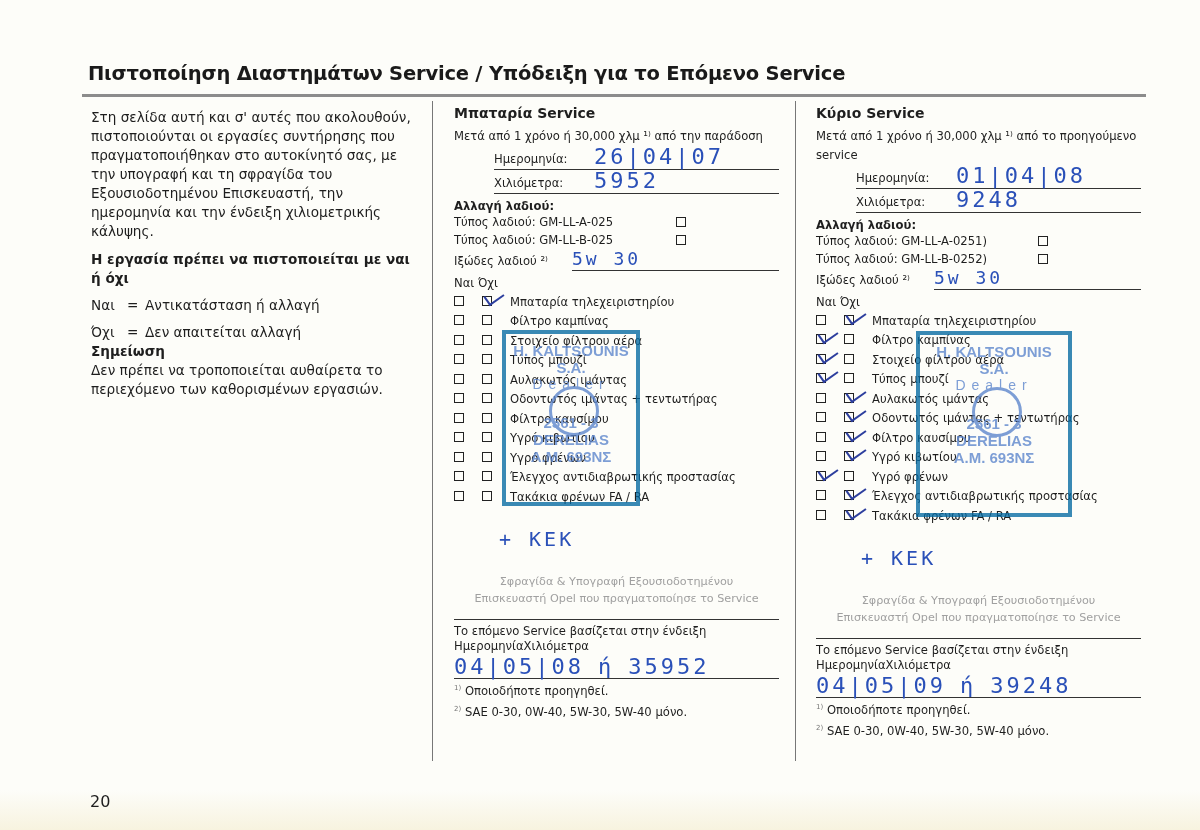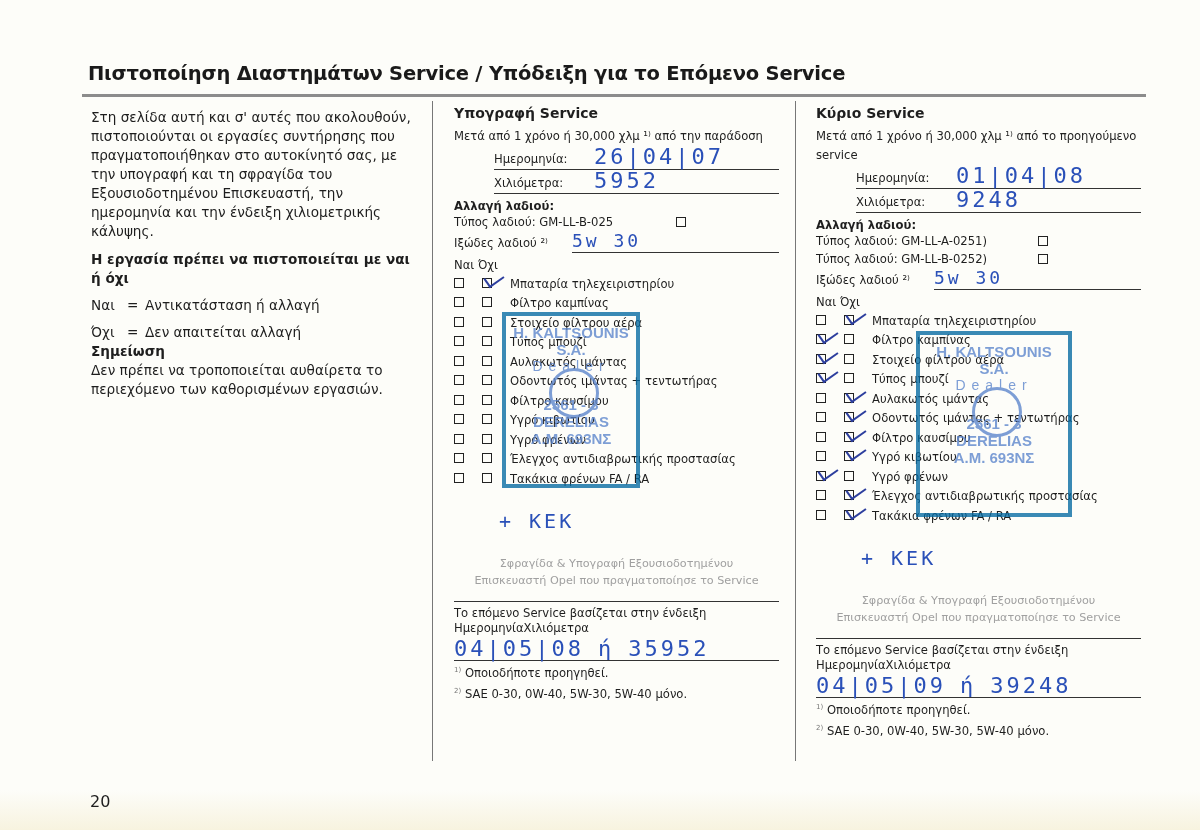--- a/index.html
+++ b/index.html
@@ -114,31 +114,35 @@
   <div class="legend-row">
     <span class="legend-key">Όχι</span>
     <span class="legend-eq">=</span>
     <span>Δεν απαιτείται αλλαγή</span>
   </div>
   <p class="note-title">Σημείωση</p>
   <p class="note-text">Δεν πρέπει να τροποποιείται αυθαίρετα το περιεχόμενο των καθορισμένων εργασιών.</p>
 </div>
 
 <div id="svc-0" class="svc" style="left:454px">
-  <div class="h">Υπογραφή Service</div>
+  <div class="h">Μπαταρία Service</div>
   <div class="sub">Μετά από 1 χρόνο ή 30,000 χλμ ¹⁾ από την παράδοση</div>
   <div class="fieldline">
     <span class="lbl">Ημερομηνία:</span>
     <span class="hw">26|04|07</span>
   </div>
   <div class="fieldline">
     <span class="lbl">Χιλιόμετρα:</span>
     <span class="hw">5952</span>
   </div>
   <div class="oil-h">Αλλαγή λαδιού:</div>
+  <div class="oil-row">
+    <span class="txt">Τύπος λαδιού: GM-LL-A-025</span>
+    <span class="box"></span>
+  </div>
   <div class="oil-row">
     <span class="txt">Τύπος λαδιού: GM-LL-B-025</span>
     <span class="box"></span>
   </div>
   <div class="visc">
     <span class="txt">Ιξώδες λαδιού ²⁾</span>
     <span class="val hw hw-small">5w 30</span>
   </div>
   <div class="yn-head">Ναι  Όχι</div>
   <div class="stamp-area">

